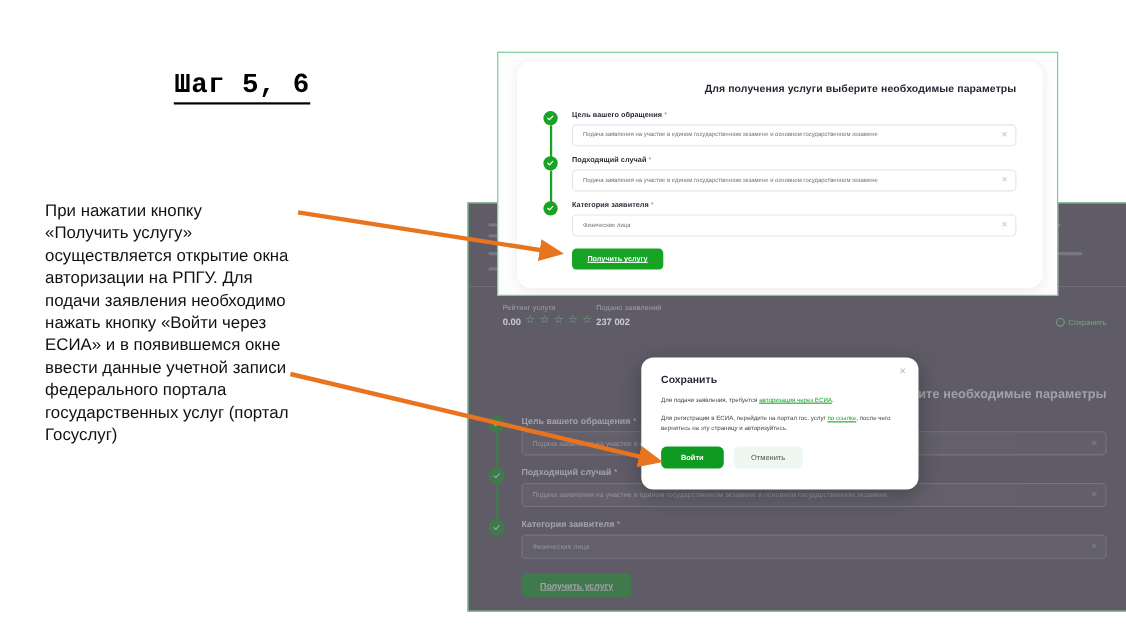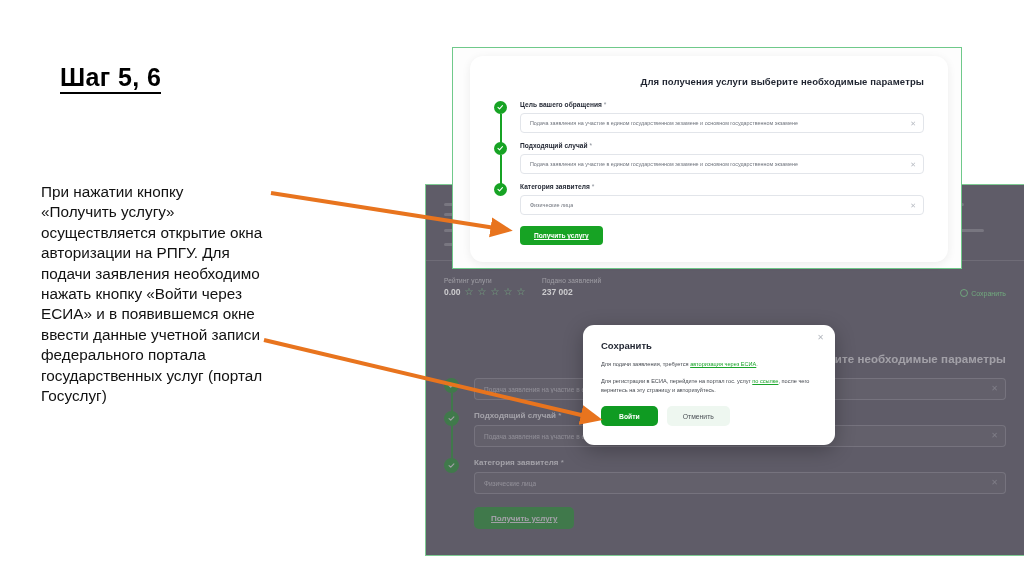--- a/index.html
+++ b/index.html
@@ -15,22 +15,22 @@
     font-family: "Liberation Sans", sans-serif;
     color: #1a1a1a;
   }
 
   
   .slide-title {
     position: absolute;
     left: 60px;
     top: 63px;
     width: 320px;
-    text-align: left;
-    font-family: Liberation Sans, sans-serif;
+    text-align: center;
+    font-family: Liberation Mono, monospace;
     font-weight: bold;
     font-size: 25px;
     color: #000;
     letter-spacing: .4px;
   }
   .slide-title .u {
     border-bottom: 2px solid #000;
     padding-bottom: 1px;
   }
   .body-copy {
@@ -80,21 +80,21 @@
   }
 
   
   .rating-strip {
     position: absolute;
     left: 18px;
     top: 92px;
     right: 18px;
     height: 34px;
   }
-  .rating-group { position: absolute; left: 0; top: 0; }
+  .rating-group { position: absolute; left: 13px; top: 0; }
   .rating-cap {
     font-size: 6.5px;
     color: rgba(255,255,255,.40);
     letter-spacing: .2px;
     filter: blur(.5px);
   }
   .rating-row { display: flex; align-items: center; gap: 4px; margin-top: 3px; }
   .rating-val {
     font-size: 8.5px; font-weight: bold;
     color: rgba(235,235,235,.78);
@@ -356,20 +356,23 @@
   <div class="form-card-dim dim">
     <div class="form-title">Для получения услуги выберите необходимые параметры</div>
 
     <div class="field-block">
       <span class="step-dot">
         <svg width="7" height="7" viewBox="0 0 10 10">
             <path d="M1.5 5.2 L3.9 7.4 L8.4 2.6" stroke="#fff" stroke-width="1.6" fill="none" stroke-linecap="round" stroke-linejoin="round"></path>
           </svg>
       </span>
       <span class="step-line"></span>
+      <div class="f-label">
+        <span>Цель вашего обращения</span> <span class="req">*</span>
+      </div>
       <div class="f-input">
         <span class="f-input-text">Подача заявления на участие в едином государственном экзамене и основном государственном экзамене</span>
         <span class="f-clear">✕</span>
       </div>
     </div>
 
     <div class="field-block">
       <span class="step-dot">
         <svg width="7" height="7" viewBox="0 0 10 10">
             <path d="M1.5 5.2 L3.9 7.4 L8.4 2.6" stroke="#fff" stroke-width="1.6" fill="none" stroke-linecap="round" stroke-linejoin="round"></path>

